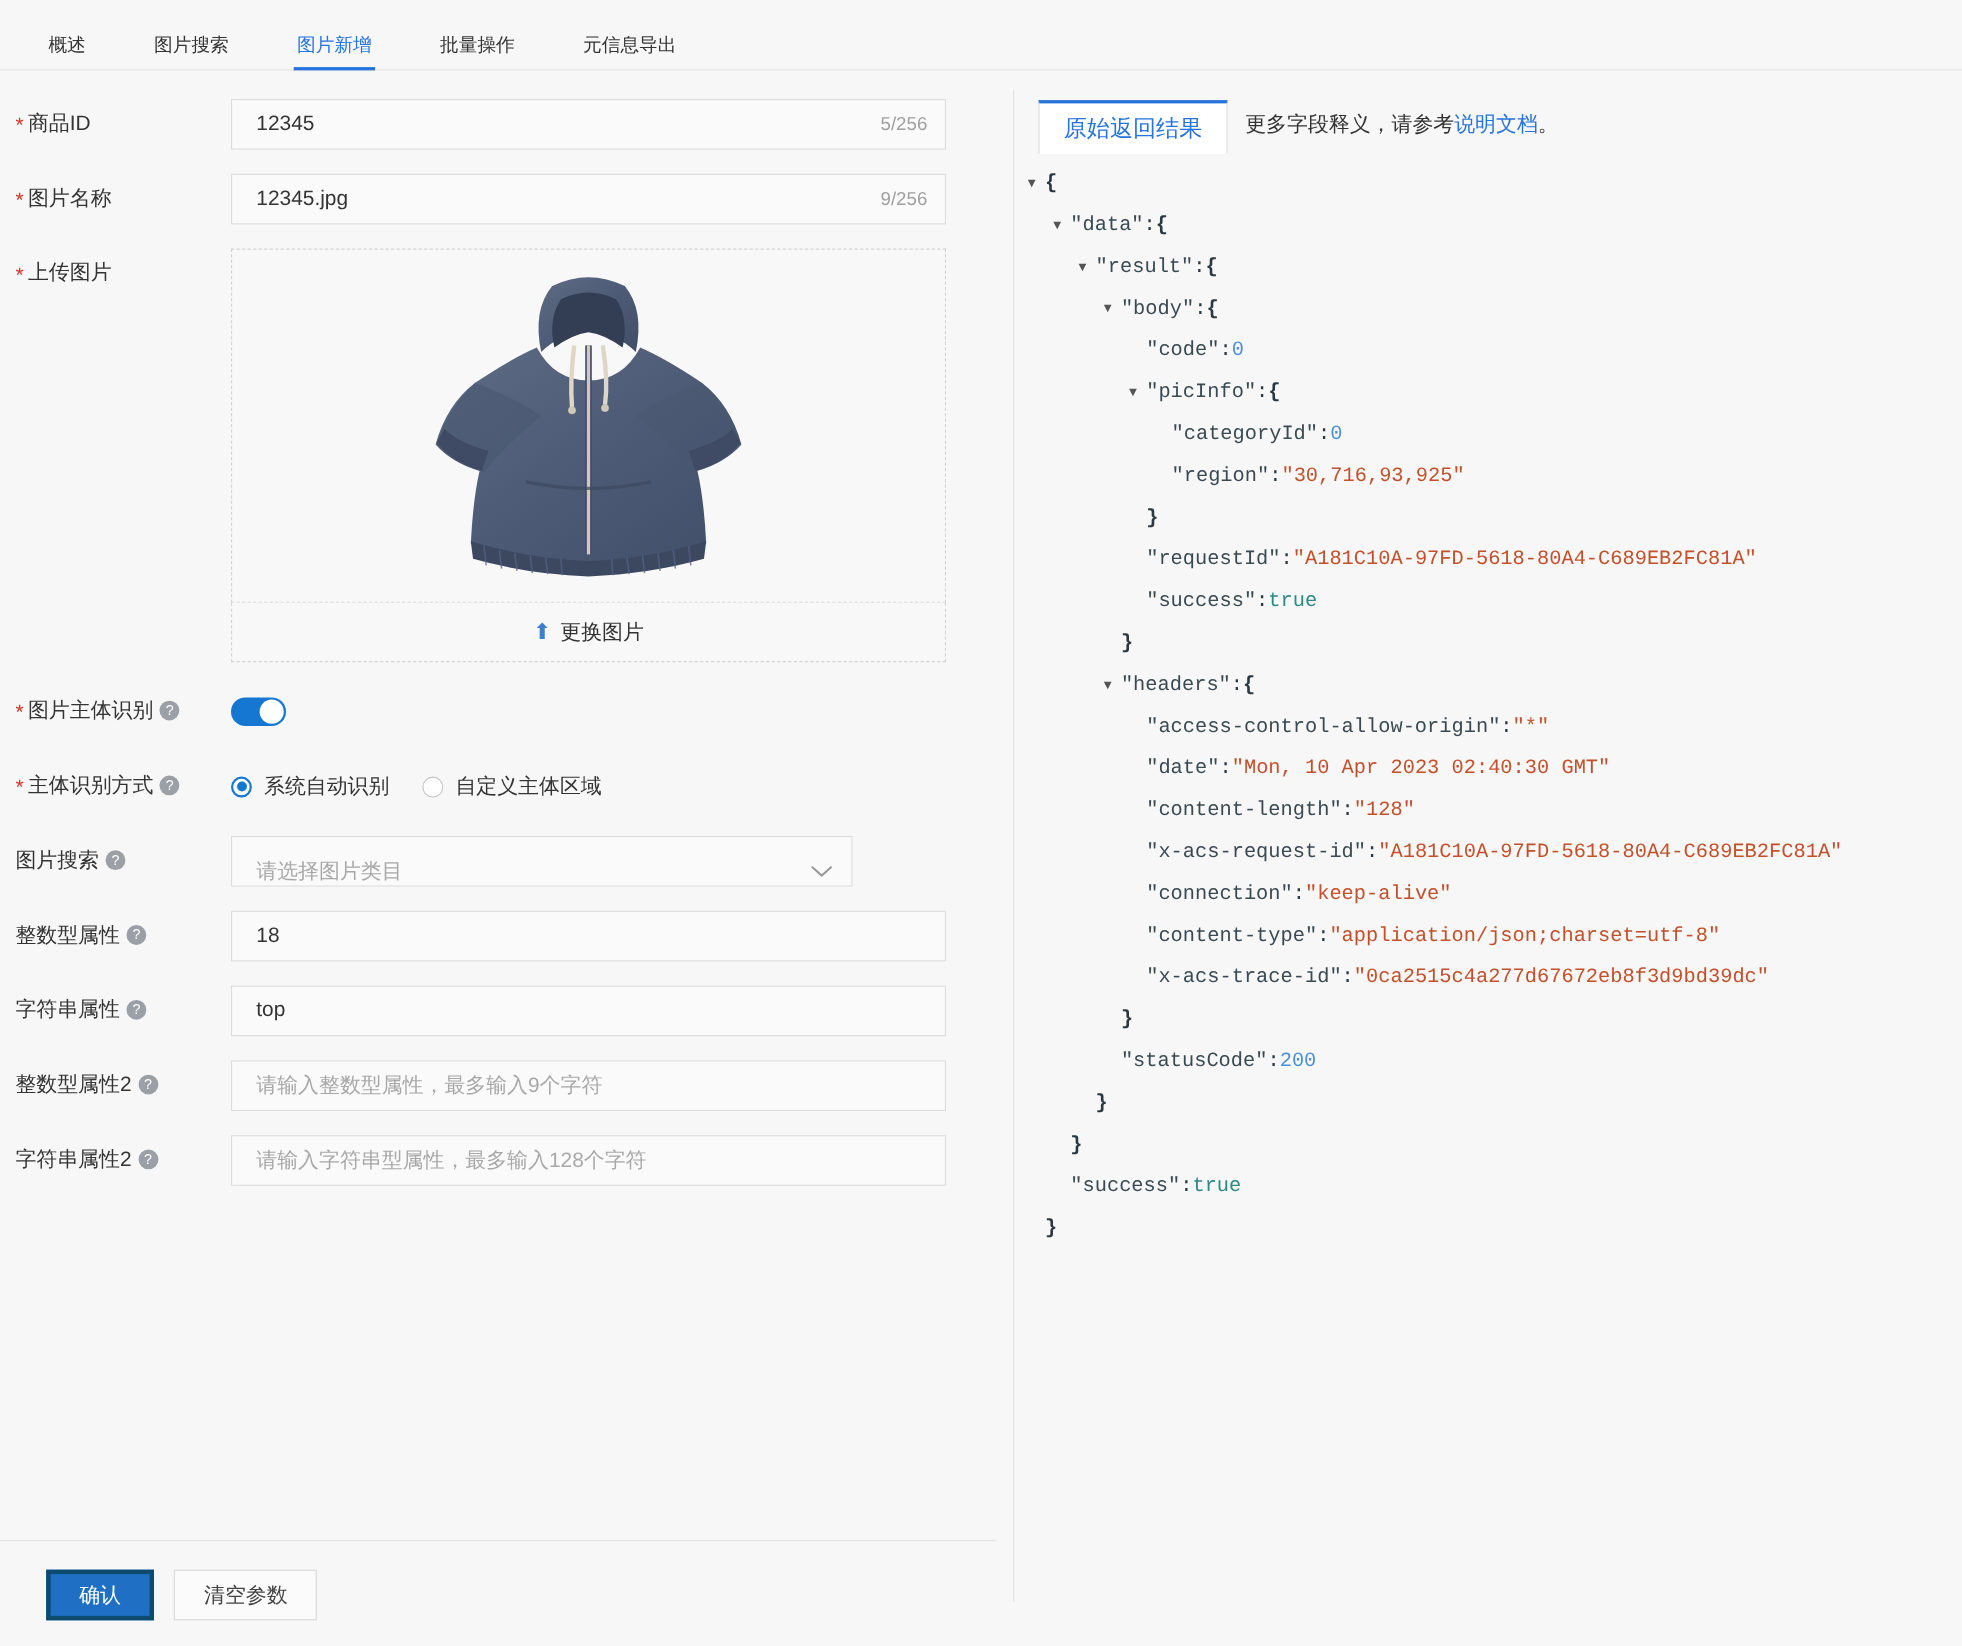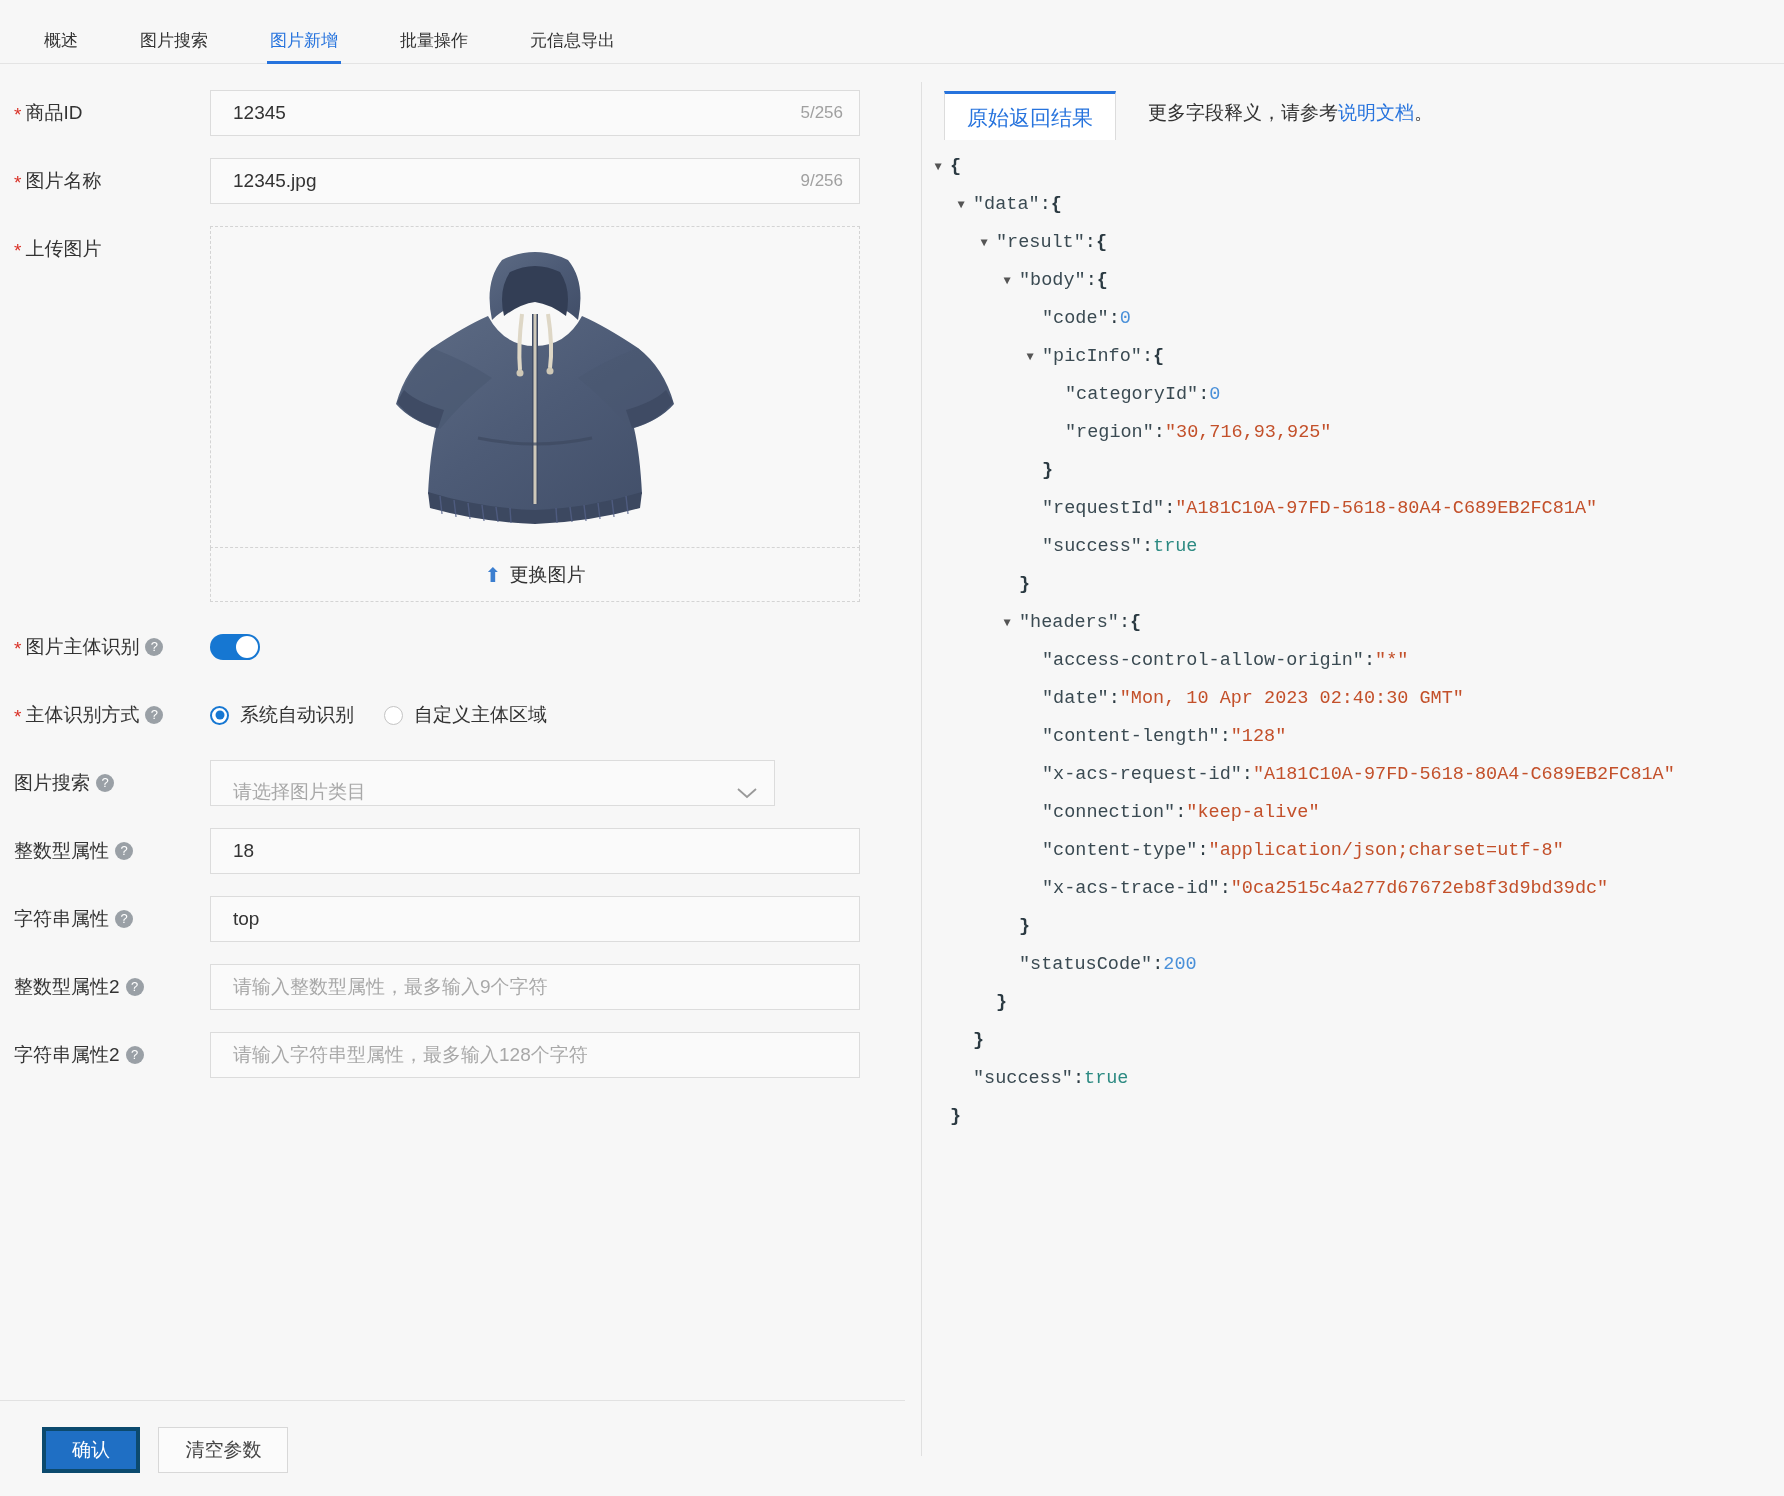--- a/index.html
+++ b/index.html
@@ -260,21 +260,21 @@
     background: #fff;
     color: #2673dd;
     font-size: 21px;
     padding: 13px 22px 12px;
     cursor: pointer;
     line-height: 1;
   }
   .rp-note {
     font-size: 19px;
     color: #333;
-    margin-left: 32px;
+    margin-left: 16px;
     padding-bottom: 14px;
     white-space: nowrap;
     font-family: Liberation Mono, monospace;
   }
   .rp-note a { color: #2673dd; text-decoration: none; cursor: pointer; }
 
   .json {
     font-family: "Liberation Mono", "DejaVu Sans Mono", monospace;
     font-size: 18.5px;
     line-height: 38px;

